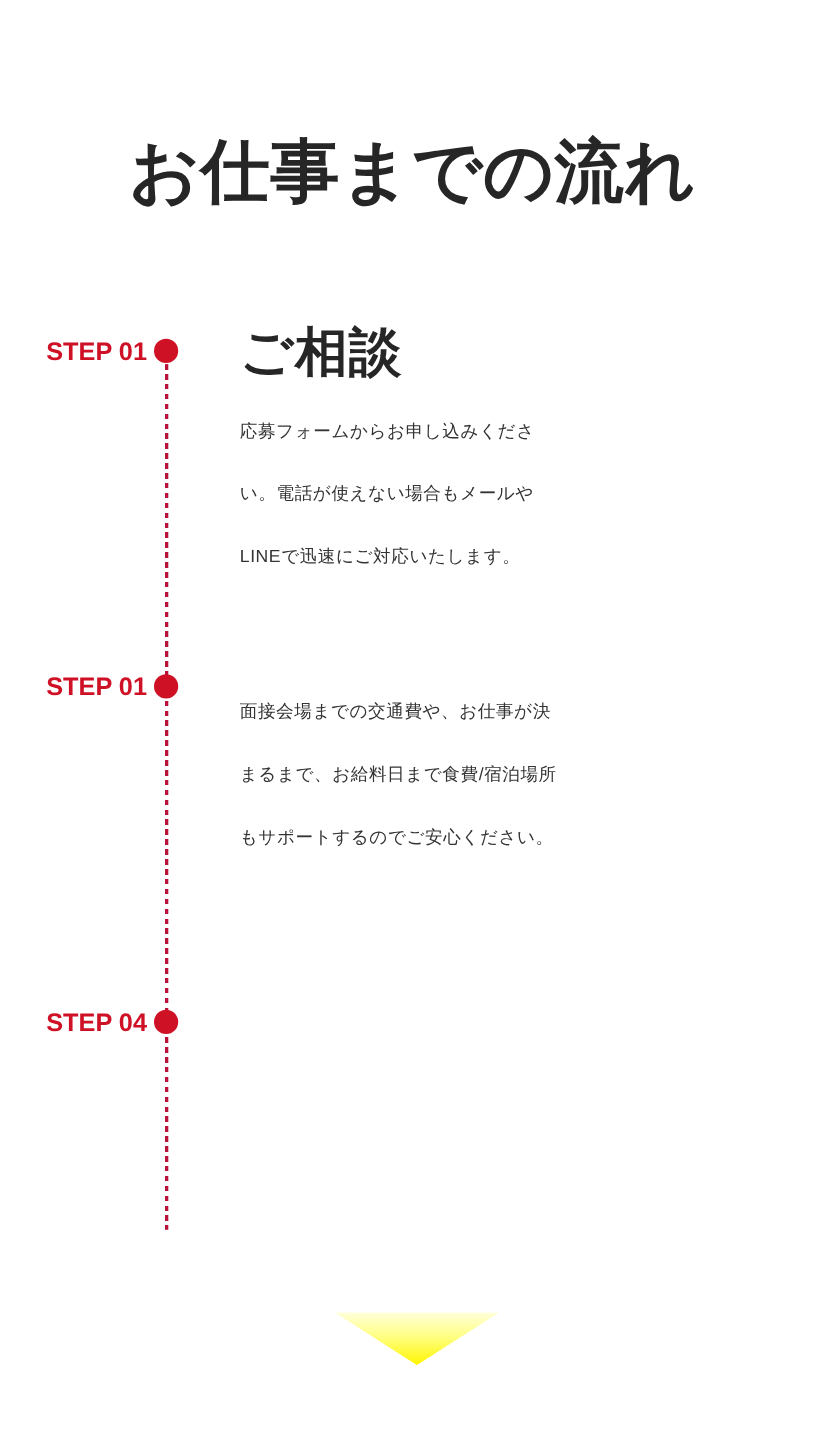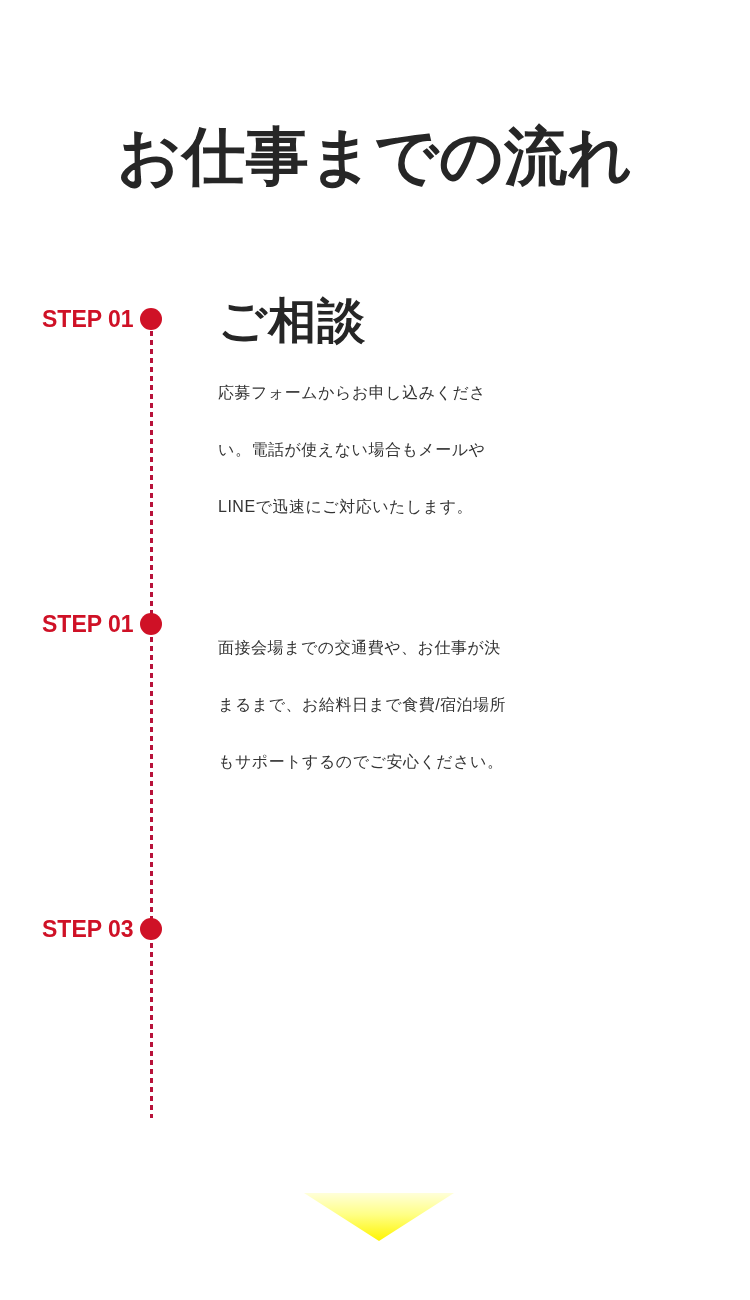--- a/index.html
+++ b/index.html
@@ -141,21 +141,21 @@
     <div class="step-label">STEP 01</div>
     <span class="step-dot"></span>
     <div class="step-body">
       <p class="step-desc">面接会場までの交通費や、お仕事が決
 まるまで、お給料日まで食費/宿泊場所
 もサポートするのでご安心ください。</p>
     </div>
   </section>
 
   <section class="step step-3">
-    <div class="step-label">STEP 03</div>
+    <div class="step-label">STEP 04</div>
     <span class="step-dot"></span>
     <div class="step-body">
     </div>
   </section>
 
   <div class="down-arrow"></div>
 
 </div>
 
 </body></html>

